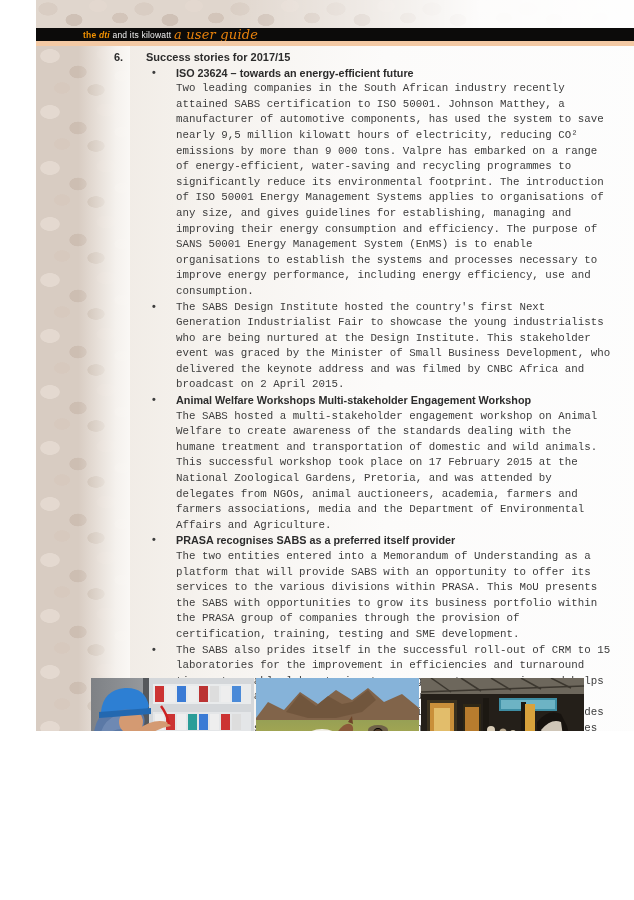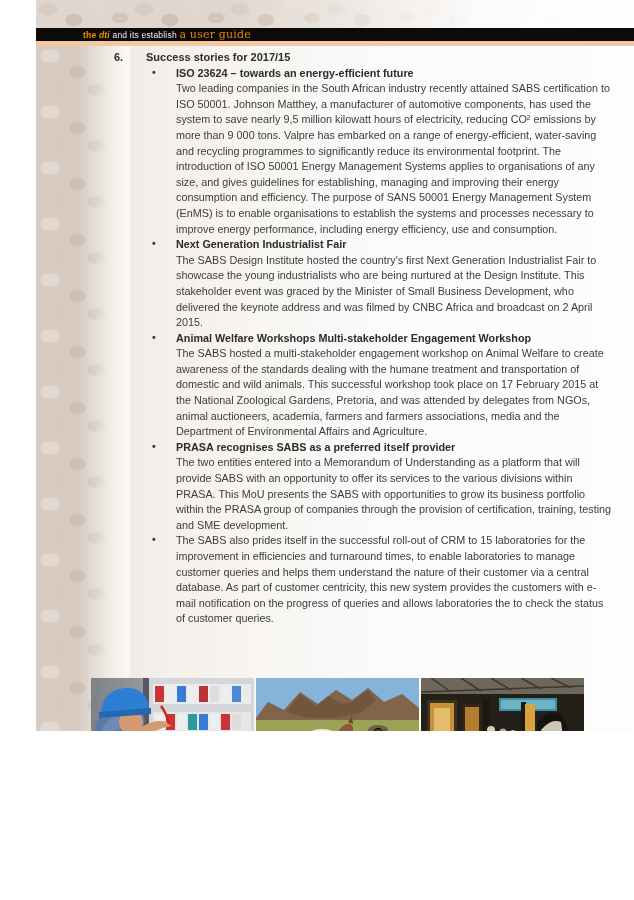--- a/index.html
+++ b/index.html
@@ -23,21 +23,21 @@
     background-color:#e0d6cd;
   }
   .header-bar {
     position:absolute; top:28px; left:0; width:100%; height:13px;
     background:#0c0b0a; display:flex; align-items:center; padding-left:47px;
     font-size:8.5px; letter-spacing:.2px; white-space:pre;
   }
   .brand-the  { color:#f39200; font-weight:bold; }
   .brand-dti  { color:#f39200; font-weight:bold; font-style:italic;text-align:right; }
   .brand-rest { color:#efefef; }
-  .brand-script { color:#e8820c; font-family:"DejaVu Serif", serif; font-size:11px; }
+  .brand-script { color:#e8820c; font-family:"DejaVu Serif", serif; font-style:italic; font-size:13px; }
   .header-line {
     position:absolute; top:41px; left:0; width:100%; height:5px; background:#f3c9a4;
   }
   
   .left-strip {
     position:absolute; top:46px; left:0; width:94px; height:809px;
     background-image:
       linear-gradient(to right, rgba(250,248,245,0) 45%, rgba(250,248,245,.85) 85%, #faf8f5 100%),
       radial-gradient(ellipse 17px 12px at 14px 10px, #e4d9d0 55%, rgba(0,0,0,0) 60%),
       radial-gradient(ellipse 15px 11px at 42px 26px, #cdbeb2 55%, rgba(0,0,0,0) 60%),
@@ -51,21 +51,21 @@
   
   .content {
     position:absolute; left:78px; top:50px; width:500px;
     font-size:10.8px; line-height:15.6px; color:#3c3c3c;
   }
   .section-head { display:flex; font-weight:bold; color:#2c2c2c; font-size:11px; }
   .section-num { width:32px; }
   .item { position:relative; padding-left:62px; }
   .bullet { position:absolute; left:38px; top:-1px; font-weight:bold; }
   .item-heading { font-weight:bold; color:#2c2c2c; }
-  .item-body { width:437px; }
+  .item-body { width:437px;font-family:Liberation Mono, monospace; }
   
   .photos { position:absolute; left:55px; top:678px; display:flex; gap:2px; }
   .photo { width:163px; height:110px; display:block; }
   
   .footer-orange { position:absolute; left:0; top:855px; width:100%; height:7px; background:#f6a763; }
   .stone-wall {
     position:absolute; left:0; top:862px; width:100%; height:38px;
     background-color:#c5ab7e;
     background-image:
       radial-gradient(ellipse 40px 8px at 190px 14px, #a65a30 60%, rgba(0,0,0,0) 65%),
@@ -80,41 +80,40 @@
   }
 </style>
 </head>
 <body>
 
 <div class="page">
 
   <div class="top-band"></div>
 
   <div class="header-bar">
-    <span class="brand-the">the </span><span class="brand-dti">dti</span><span class="brand-rest"> and its establish </span><span class="brand-script">a user guide</span>
+    <span class="brand-the">the </span><span class="brand-dti">dti</span><span class="brand-rest"> and its kilowatt </span><span class="brand-script">a user guide</span>
   </div>
   <div class="header-line"></div>
 
   <div class="left-strip"></div>
 
   <div class="content">
     <div class="section-head">
       <span class="section-num">6.</span>
       <span>Success stories for 2017/15</span>
     </div>
 
     <div class="item">
       <span class="bullet">•</span>
       <div class="item-heading">ISO 23624 – towards an energy-efficient future</div>
       <div class="item-body">Two leading companies in the South African industry recently attained SABS certification to ISO 50001. Johnson Matthey, a manufacturer of automotive components, has used the system to save nearly 9,5 million kilowatt hours of electricity, reducing CO² emissions by more than 9 000 tons. Valpre has embarked on a range of energy-efficient, water-saving and recycling programmes to significantly reduce its environmental footprint. The introduction of ISO 50001 Energy Management Systems applies to organisations of any size, and gives guidelines for establishing, managing and improving their energy consumption and efficiency. The purpose of SANS 50001 Energy Management System (EnMS) is to enable organisations to establish the systems and processes necessary to improve energy performance, including energy efficiency, use and consumption.</div>
     </div>
 
     <div class="item">
       <span class="bullet">•</span>
-      <div class="item-heading">Next Generation Industrialist Fair</div>
       <div class="item-body">The SABS Design Institute hosted the country's first Next Generation Industrialist Fair to showcase the young industrialists who are being nurtured at the Design Institute. This stakeholder event was graced by the Minister of Small Business Development, who delivered the keynote address and was filmed by CNBC Africa and broadcast on 2 April 2015.</div>
     </div>
 
     <div class="item">
       <span class="bullet">•</span>
       <div class="item-heading">Animal Welfare Workshops Multi-stakeholder Engagement Workshop</div>
       <div class="item-body">The SABS hosted a multi-stakeholder engagement workshop on Animal Welfare to create awareness of the standards dealing with the humane treatment and transportation of domestic and wild animals. This successful workshop took place on 17 February 2015 at the National Zoological Gardens, Pretoria, and was attended by delegates from NGOs, animal auctioneers, academia, farmers and farmers associations, media and the Department of Environmental Affairs and Agriculture.</div>
     </div>
 
     <div class="item">

